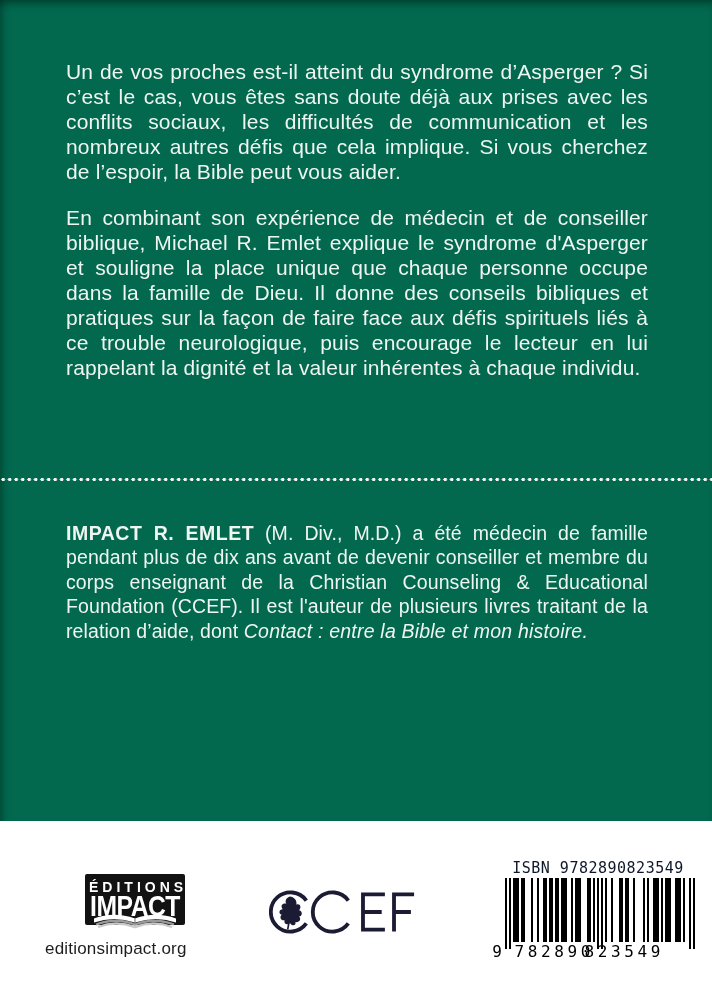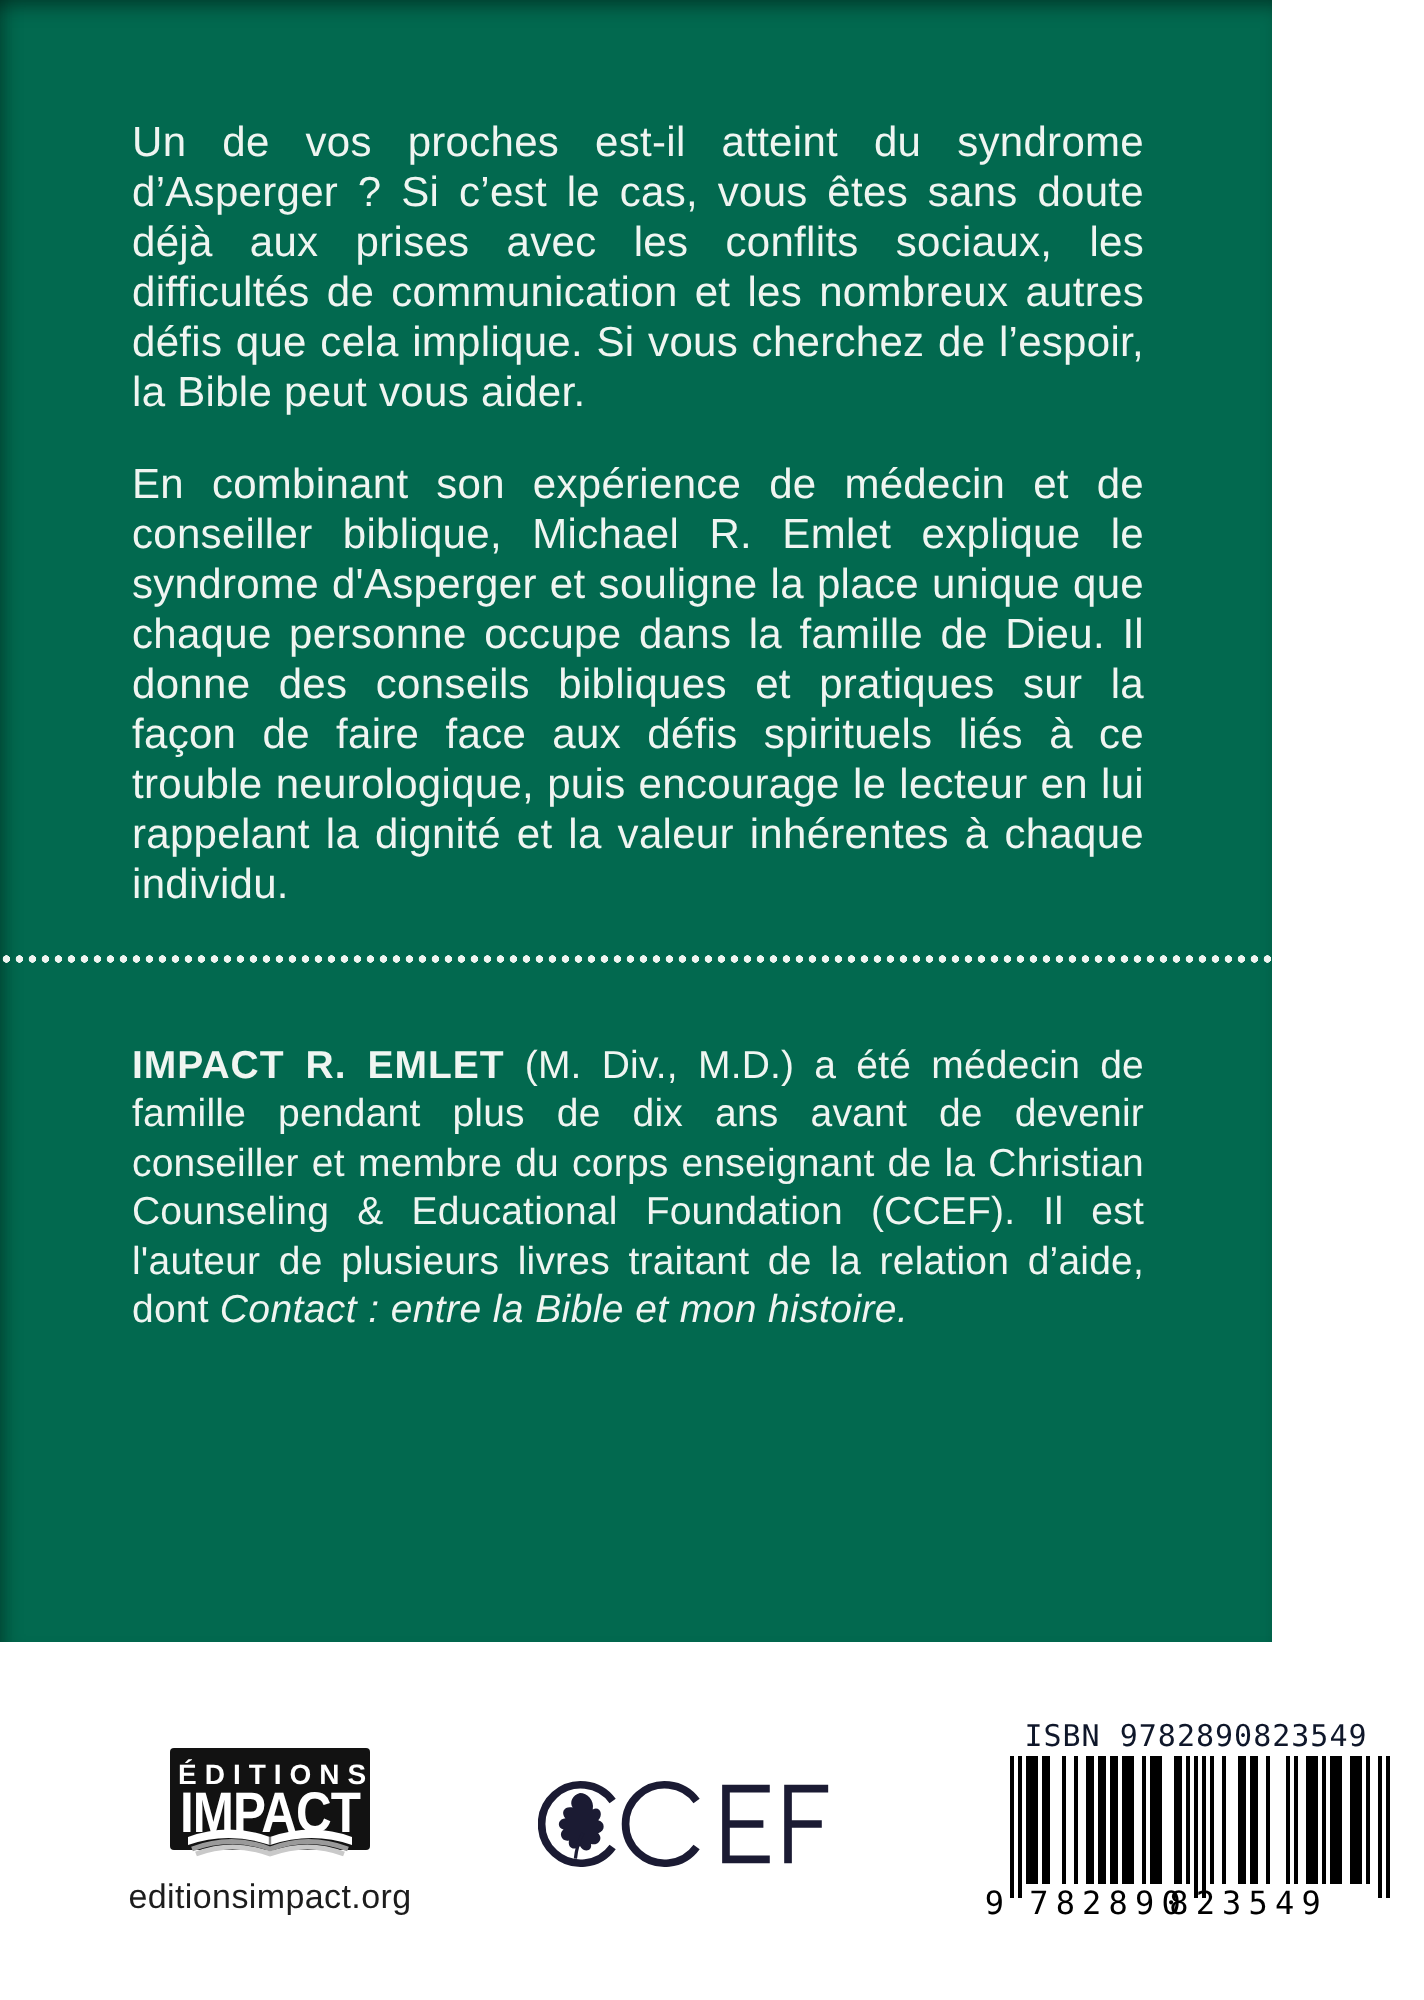--- a/index.html
+++ b/index.html
@@ -3,21 +3,21 @@
 <meta charset="utf-8">
 <style>
   html,body{margin:0;padding:0;background:#e8e8e8;}
   .page{
     position:relative;width:712px;height:1000px;margin:0 auto;
     background:#ffffff;overflow:hidden;
     font-family:"Liberation Sans",sans-serif;
   }
   
   .cover{
-    position:absolute;top:0;left:0;width:636px;height:821px;
+    position:absolute;top:0;left:0;width:712px;height:821px;
     background:#02694F;
     box-shadow:inset 0 8px 9px -5px rgba(0,25,18,.55),
                inset 9px 0 9px -7px rgba(0,25,18,.40);
   }
   .body-text{
     position:absolute;top:59px;left:66px;right:64px;
     color:#EFF5F1;font-size:21px;line-height:25px;
     text-align:justify;letter-spacing:.15px;
   }
   .body-text p{margin:0 0 21px 0;}
@@ -45,21 +45,21 @@
     margin-top:5px;text-align:center;font-size:14px;font-weight:bold;
     letter-spacing:4px;padding-left:4px;white-space:nowrap;
   }
   .impact-label{
     text-align:center;font-weight:bold;font-size:26px;line-height:23px;
     letter-spacing:-.5px;transform:scale(.95,1.1);transform-origin:50% 40%;
     white-space:nowrap;
   }
   .book-icon{position:absolute;left:7px;top:36px;width:86px;height:23px;}
   .impact-url{
-    position:absolute;left:45px;top:939px;width:180px;text-align:center;
+    position:absolute;left:45px;top:939px;width:180px;
     font-size:17px;color:#1d1d1d;letter-spacing:.2px;
   }
 
   
   .ccef-logo{position:absolute;left:269px;top:887px;width:146px;height:50px;}
   .sr-only{position:absolute;width:1px;height:1px;overflow:hidden;clip:rect(0 0 0 0);white-space:nowrap;}
 
   
   .isbn-label{
     position:absolute;left:493px;top:859px;width:210px;text-align:center;

